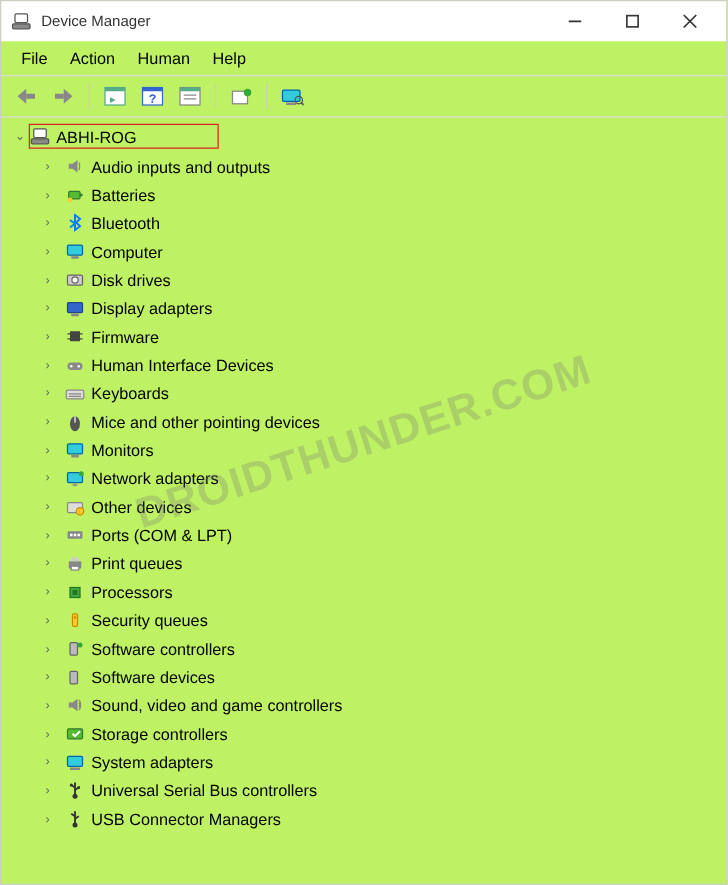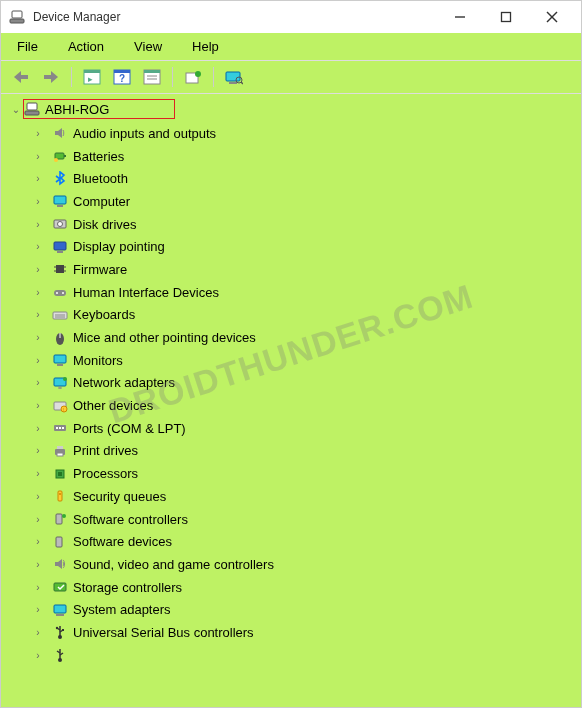--- a/index.html
+++ b/index.html
@@ -50,21 +50,21 @@
   .win-btn {
     width: 26px;
     height: 26px;
     display: inline-flex;
     align-items: center;
     justify-content: center;
     cursor: pointer;
   }
   .menubar {
     display: flex;
-    gap: 14px;
+    gap: 2px;
     padding: 2px 8px;
     font-size: 13px;
     color: #000;
   }
   .menu-item {
     padding: 4px 8px;
     cursor: pointer;
   }
   .hr {
     height: 1px;
@@ -186,21 +186,21 @@
             <line x1="1" y1="1" x2="11" y2="11" stroke="#333" stroke-width="1.4"></line>
             <line x1="11" y1="1" x2="1" y2="11" stroke="#333" stroke-width="1.4"></line>
           </svg>
       </span>
     </div>
   </div>
 
   <div class="menubar">
     <span class="menu-item">File</span>
     <span class="menu-item">Action</span>
-    <span class="menu-item">View</span>
+    <span class="menu-item">Human</span>
     <span class="menu-item">Help</span>
   </div>
 
   <div class="hr"></div>
 
   <div class="toolbar">
     <span class="tb-btn">
       <svg width="18" height="14" viewBox="0 0 18 14">
           <path d="M9 1 L2 7 L9 13 Z" fill="#888"></path>
           <rect x="9" y="5" width="7" height="4" fill="#888"></rect>
@@ -321,21 +321,21 @@
           <span class="node-label">Disk drives</span>
         </div>
         <div class="child">
           <span class="expand">›</span>
           <span class="node-icon">
             <svg width="16" height="16" viewBox="0 0 16 16">
               <rect x="2" y="3" width="12" height="8" rx="1" fill="#36c" stroke="#248"></rect>
               <rect x="5" y="12" width="6" height="2" fill="#888"></rect>
             </svg>
           </span>
-          <span class="node-label">Display pointing</span>
+          <span class="node-label">Display adapters</span>
         </div>
         <div class="child">
           <span class="expand">›</span>
           <span class="node-icon">
             <svg width="16" height="16" viewBox="0 0 16 16">
               <rect x="4" y="4" width="8" height="8" fill="#444"></rect>
               <line x1="2" y1="6" x2="4" y2="6" stroke="#444"></line>
               <line x1="2" y1="10" x2="4" y2="10" stroke="#444"></line>
               <line x1="12" y1="6" x2="14" y2="6" stroke="#444"></line>
               <line x1="12" y1="10" x2="14" y2="10" stroke="#444"></line>
@@ -421,21 +421,21 @@
         </div>
         <div class="child">
           <span class="expand">›</span>
           <span class="node-icon">
             <svg width="16" height="16" viewBox="0 0 16 16">
               <rect x="3" y="6" width="10" height="6" rx="1" fill="#888"></rect>
               <rect x="5" y="3" width="6" height="3" fill="#ccc"></rect>
               <rect x="5" y="10" width="6" height="3" fill="#fff" stroke="#888"></rect>
             </svg>
           </span>
-          <span class="node-label">Print drives</span>
+          <span class="node-label">Print queues</span>
         </div>
         <div class="child">
           <span class="expand">›</span>
           <span class="node-icon">
             <svg width="16" height="16" viewBox="0 0 16 16">
               <rect x="4" y="4" width="8" height="8" fill="#4a4" stroke="#272"></rect>
               <rect x="6" y="6" width="4" height="4" fill="#272"></rect>
             </svg>
           </span>
           <span class="node-label">Processors</span>
@@ -514,18 +514,19 @@
         </div>
         <div class="child">
           <span class="expand">›</span>
           <span class="node-icon">
             <svg width="16" height="16" viewBox="0 0 16 16">
               <circle cx="8" cy="13" r="2" fill="#333"></circle>
               <line x1="8" y1="2" x2="8" y2="13" stroke="#333" stroke-width="1.5"></line>
               <path d="M8 6l-3-2M8 8l3-2" stroke="#333" stroke-width="1.5"></path>
             </svg>
           </span>
+          <span class="node-label">USB Connector Managers</span>
         </div>
       </div>
   </div>
 
   <div class="watermark">DROIDTHUNDER.COM</div>
 </div>
 
 </body></html>

